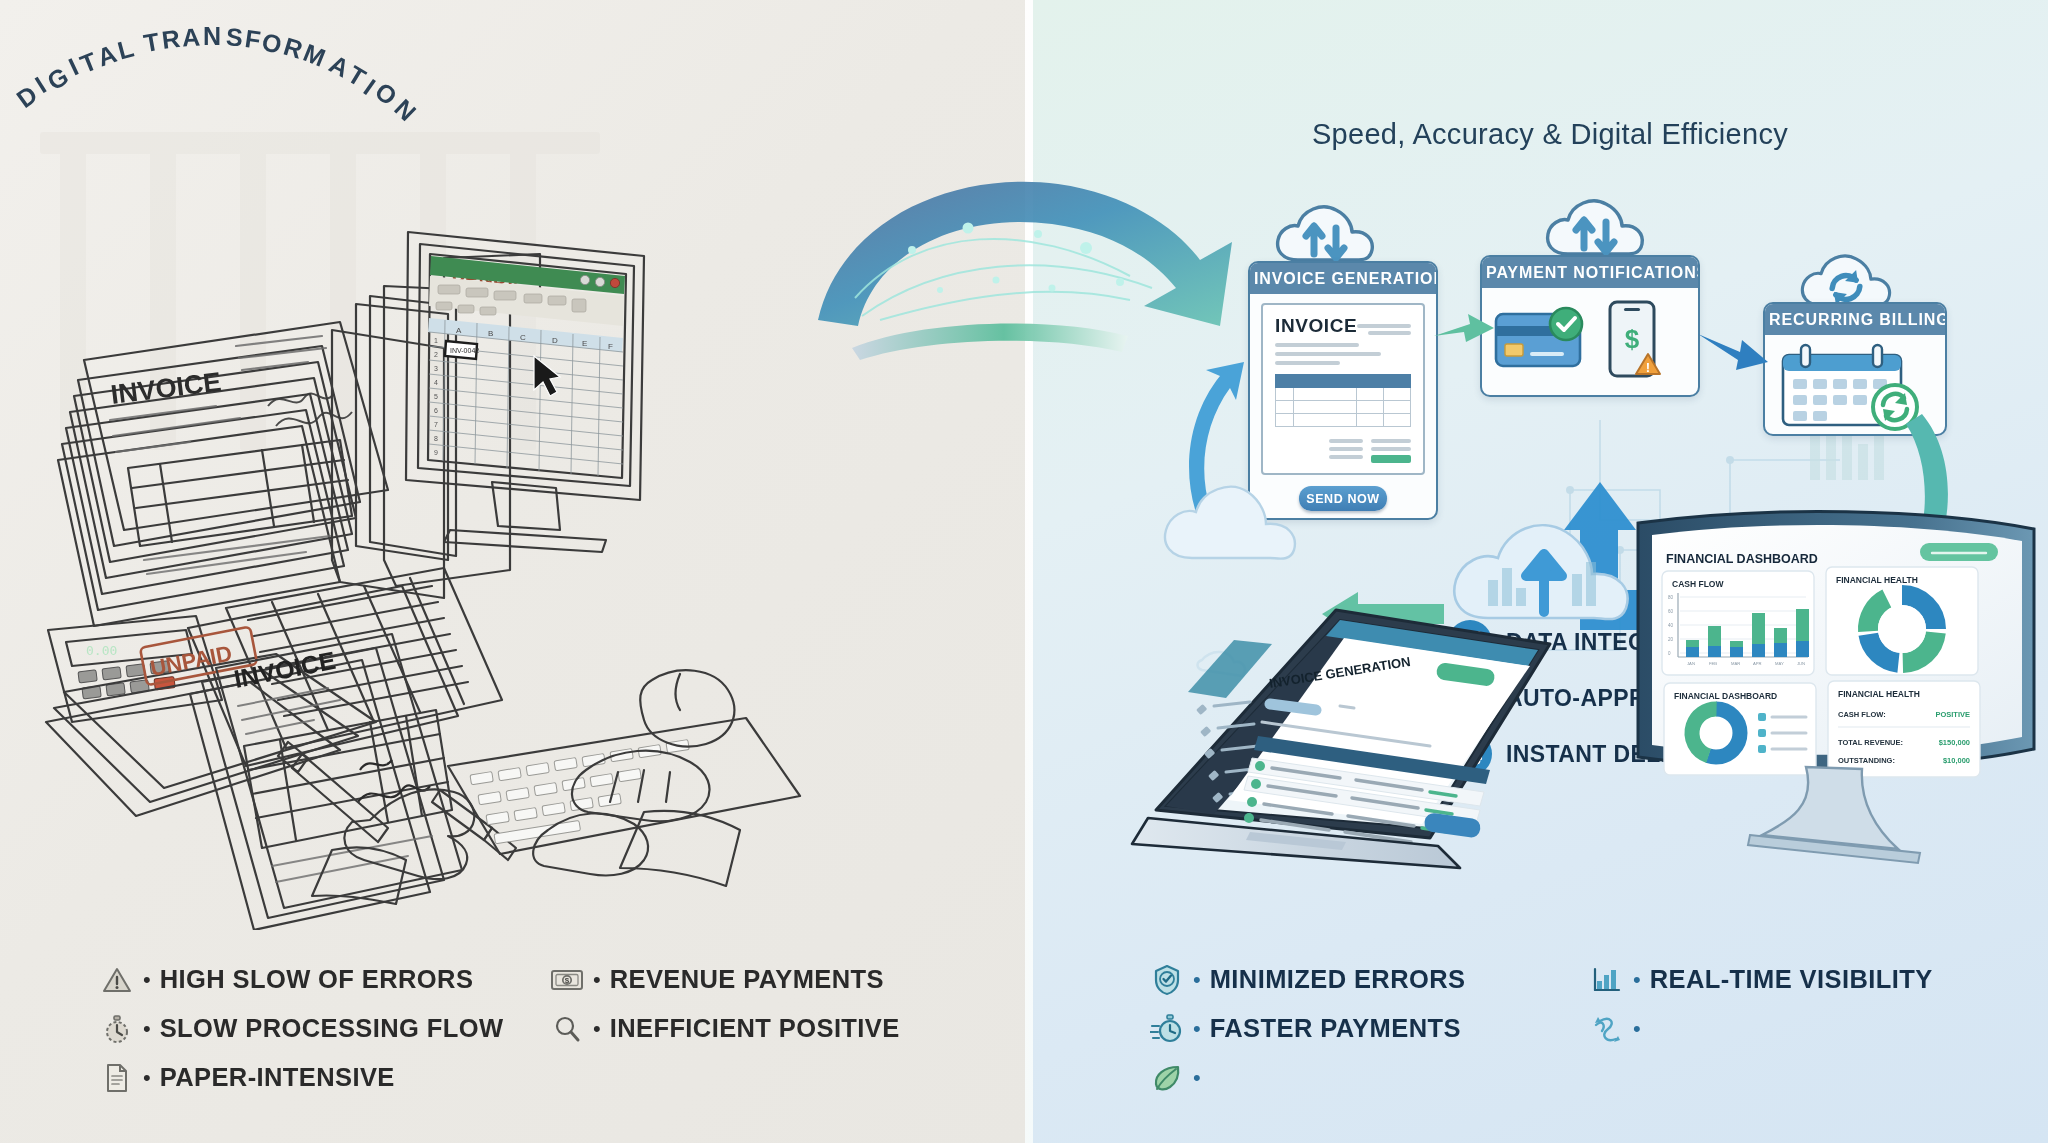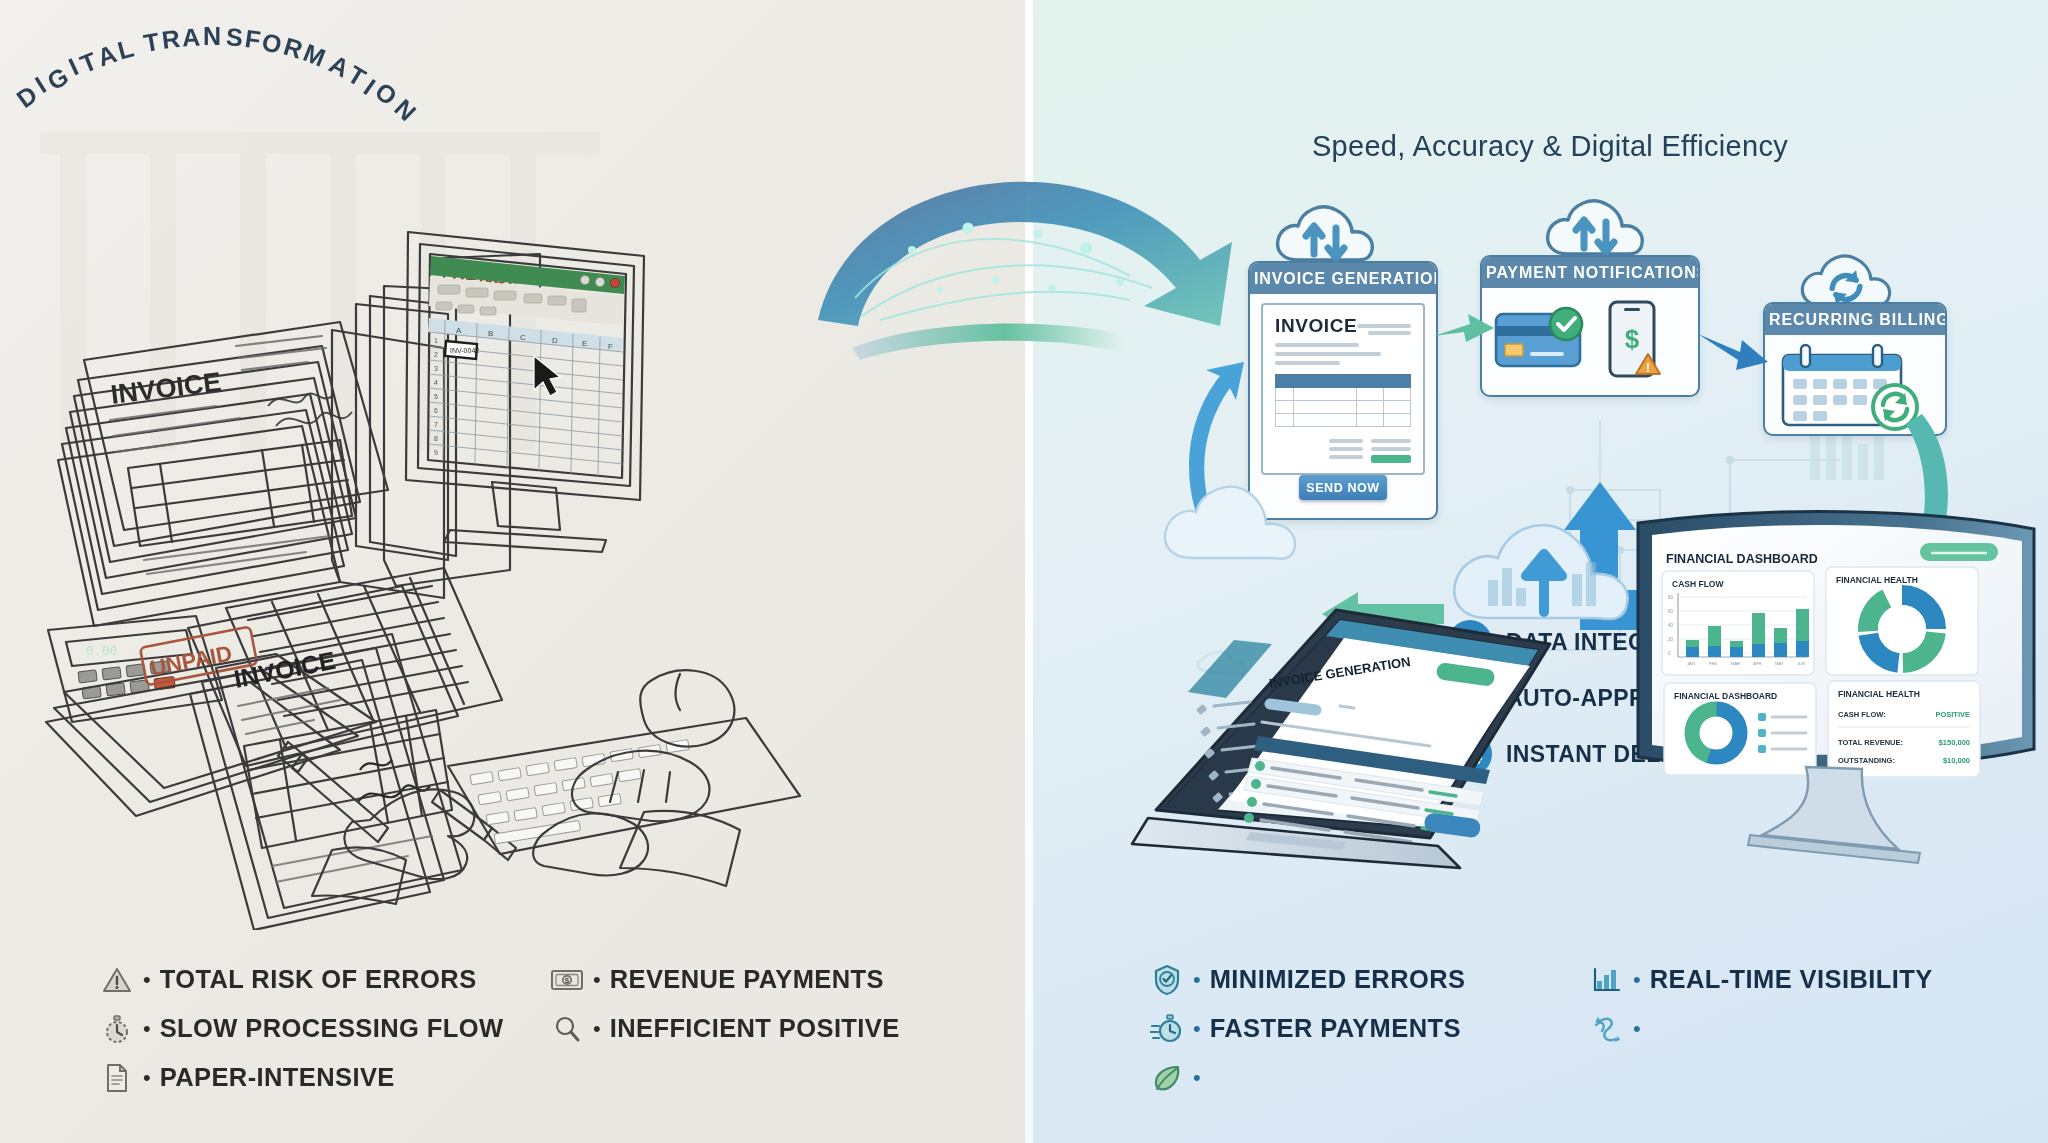--- a/index.html
+++ b/index.html
@@ -30,21 +30,21 @@
     position:absolute; text-align:center; font-weight:700;
     letter-spacing:1.2px;
   }
   .title-manual { left:60px; top:50px; width:900px; font-size:55px; color:#4c5358;
     text-shadow:0 1px 0 #ffffff; }
   .sub-manual { left:60px; top:118px; width:900px; text-align:center;
     font-size:29px; color:#5d646a; letter-spacing:.4px; }
 
   .title-auto { left:1110px; top:47px; width:880px; font-size:55px; color:#1d3a52;
     text-shadow:0 1px 0 #ffffff; font-weight:700; text-align:center; letter-spacing:1.2px; position:absolute;}
-  .sub-auto { position:absolute; left:1110px; top:130px; width:880px; text-align:center;
+  .sub-auto { position:absolute; left:1110px; top:118px; width:880px; text-align:center;
     font-size:29px; color:#23415a; letter-spacing:.3px; }
 
   
   .arrow-wrap { position:absolute; left:800px; top:130px; width:460px; height:230px; }
   .arrow-label {
     position:absolute; left:18px; top:8px; width:420px; height:110px;
     font-size:25px; font-weight:700; letter-spacing:1.3px; color:#2c4257;
     pointer-events:none;
   }
   .arrow-label span { position:absolute; transform-origin:50% 50%; white-space:pre; }
@@ -83,21 +83,21 @@
 
   .cloud-ico { position:absolute; }
 
   
   .inv-doc { background:#ffffff; border:2px solid #9fb6c6; border-radius:4px; padding:10px 12px; }
   .inv-title { font-size:19px; font-weight:700; color:#1c2b38; letter-spacing:.6px; }
   .ln { height:4px; background:#c3ced6; border-radius:2px; margin:5px 0; }
   .mini-table { width:100%; border-collapse:collapse; margin-top:9px; }
   .mini-table th { background:#4d7fa6; height:13px; border:1px solid #4d7fa6; }
   .mini-table td { border:1px solid #b9c7d2; height:13px; }
-  .send-btn { margin:0 auto 2px; width:88px; height:25px; border-radius:4px;
+  .send-btn { margin:11px auto 2px; width:88px; height:25px; border-radius:12px;
      background:linear-gradient(#5b9fd0,#3f7eb4); color:#fff; font-size:12.5px; font-weight:700;
      display:flex; align-items:center; justify-content:center; letter-spacing:.6px;
      box-shadow:0 2px 3px rgba(20,50,80,.3); }
 
   
   .feat { position:absolute; display:flex; align-items:center; }
   .feat-ico { width:44px; height:44px; border-radius:50%; display:flex; align-items:center;
               justify-content:center; flex:0 0 44px; }
   .feat-txt { margin-left:14px; font-size:23px; font-weight:700; color:#16304a; letter-spacing:.4px;
               white-space:nowrap; }
@@ -915,21 +915,21 @@
     <div class="b-col">
       <div class="b-item">
         <div class="b-ico">
           <svg width="30" height="28" viewBox="0 0 30 28">
             <path d="M15 3 L28 25 H2 Z" fill="#d8d5cc" stroke="#6f6f6a" stroke-width="2" stroke-linejoin="round"></path>
             <path d="M15 11 V18" stroke="#4a4a46" stroke-width="2.4" stroke-linecap="round"></path>
             <circle cx="15" cy="21.5" r="1.5" fill="#4a4a46"></circle>
           </svg>
         </div>
         <span class="b-dot">•</span>
-        <span class="b-txt">TOTAL RISK OF ERRORS</span>
+        <span class="b-txt">HIGH SLOW OF ERRORS</span>
       </div>
       <div class="b-item">
         <div class="b-ico">
           <svg width="28" height="30" viewBox="0 0 28 30">
             <circle cx="14" cy="18" r="10" fill="#ddd9d0" stroke="#6f6f6a" stroke-width="2" stroke-dasharray="3 2.4"></circle>
             <path d="M14 18 L14 11 M14 18 L19 21" stroke="#4a4a46" stroke-width="2.2" stroke-linecap="round" fill="none"></path>
             <rect x="11" y="2" width="6" height="4" rx="1.4" fill="#b5b0a6" stroke="#6f6f6a" stroke-width="1.6"></rect>
           </svg>
         </div>
         <span class="b-dot">•</span>

